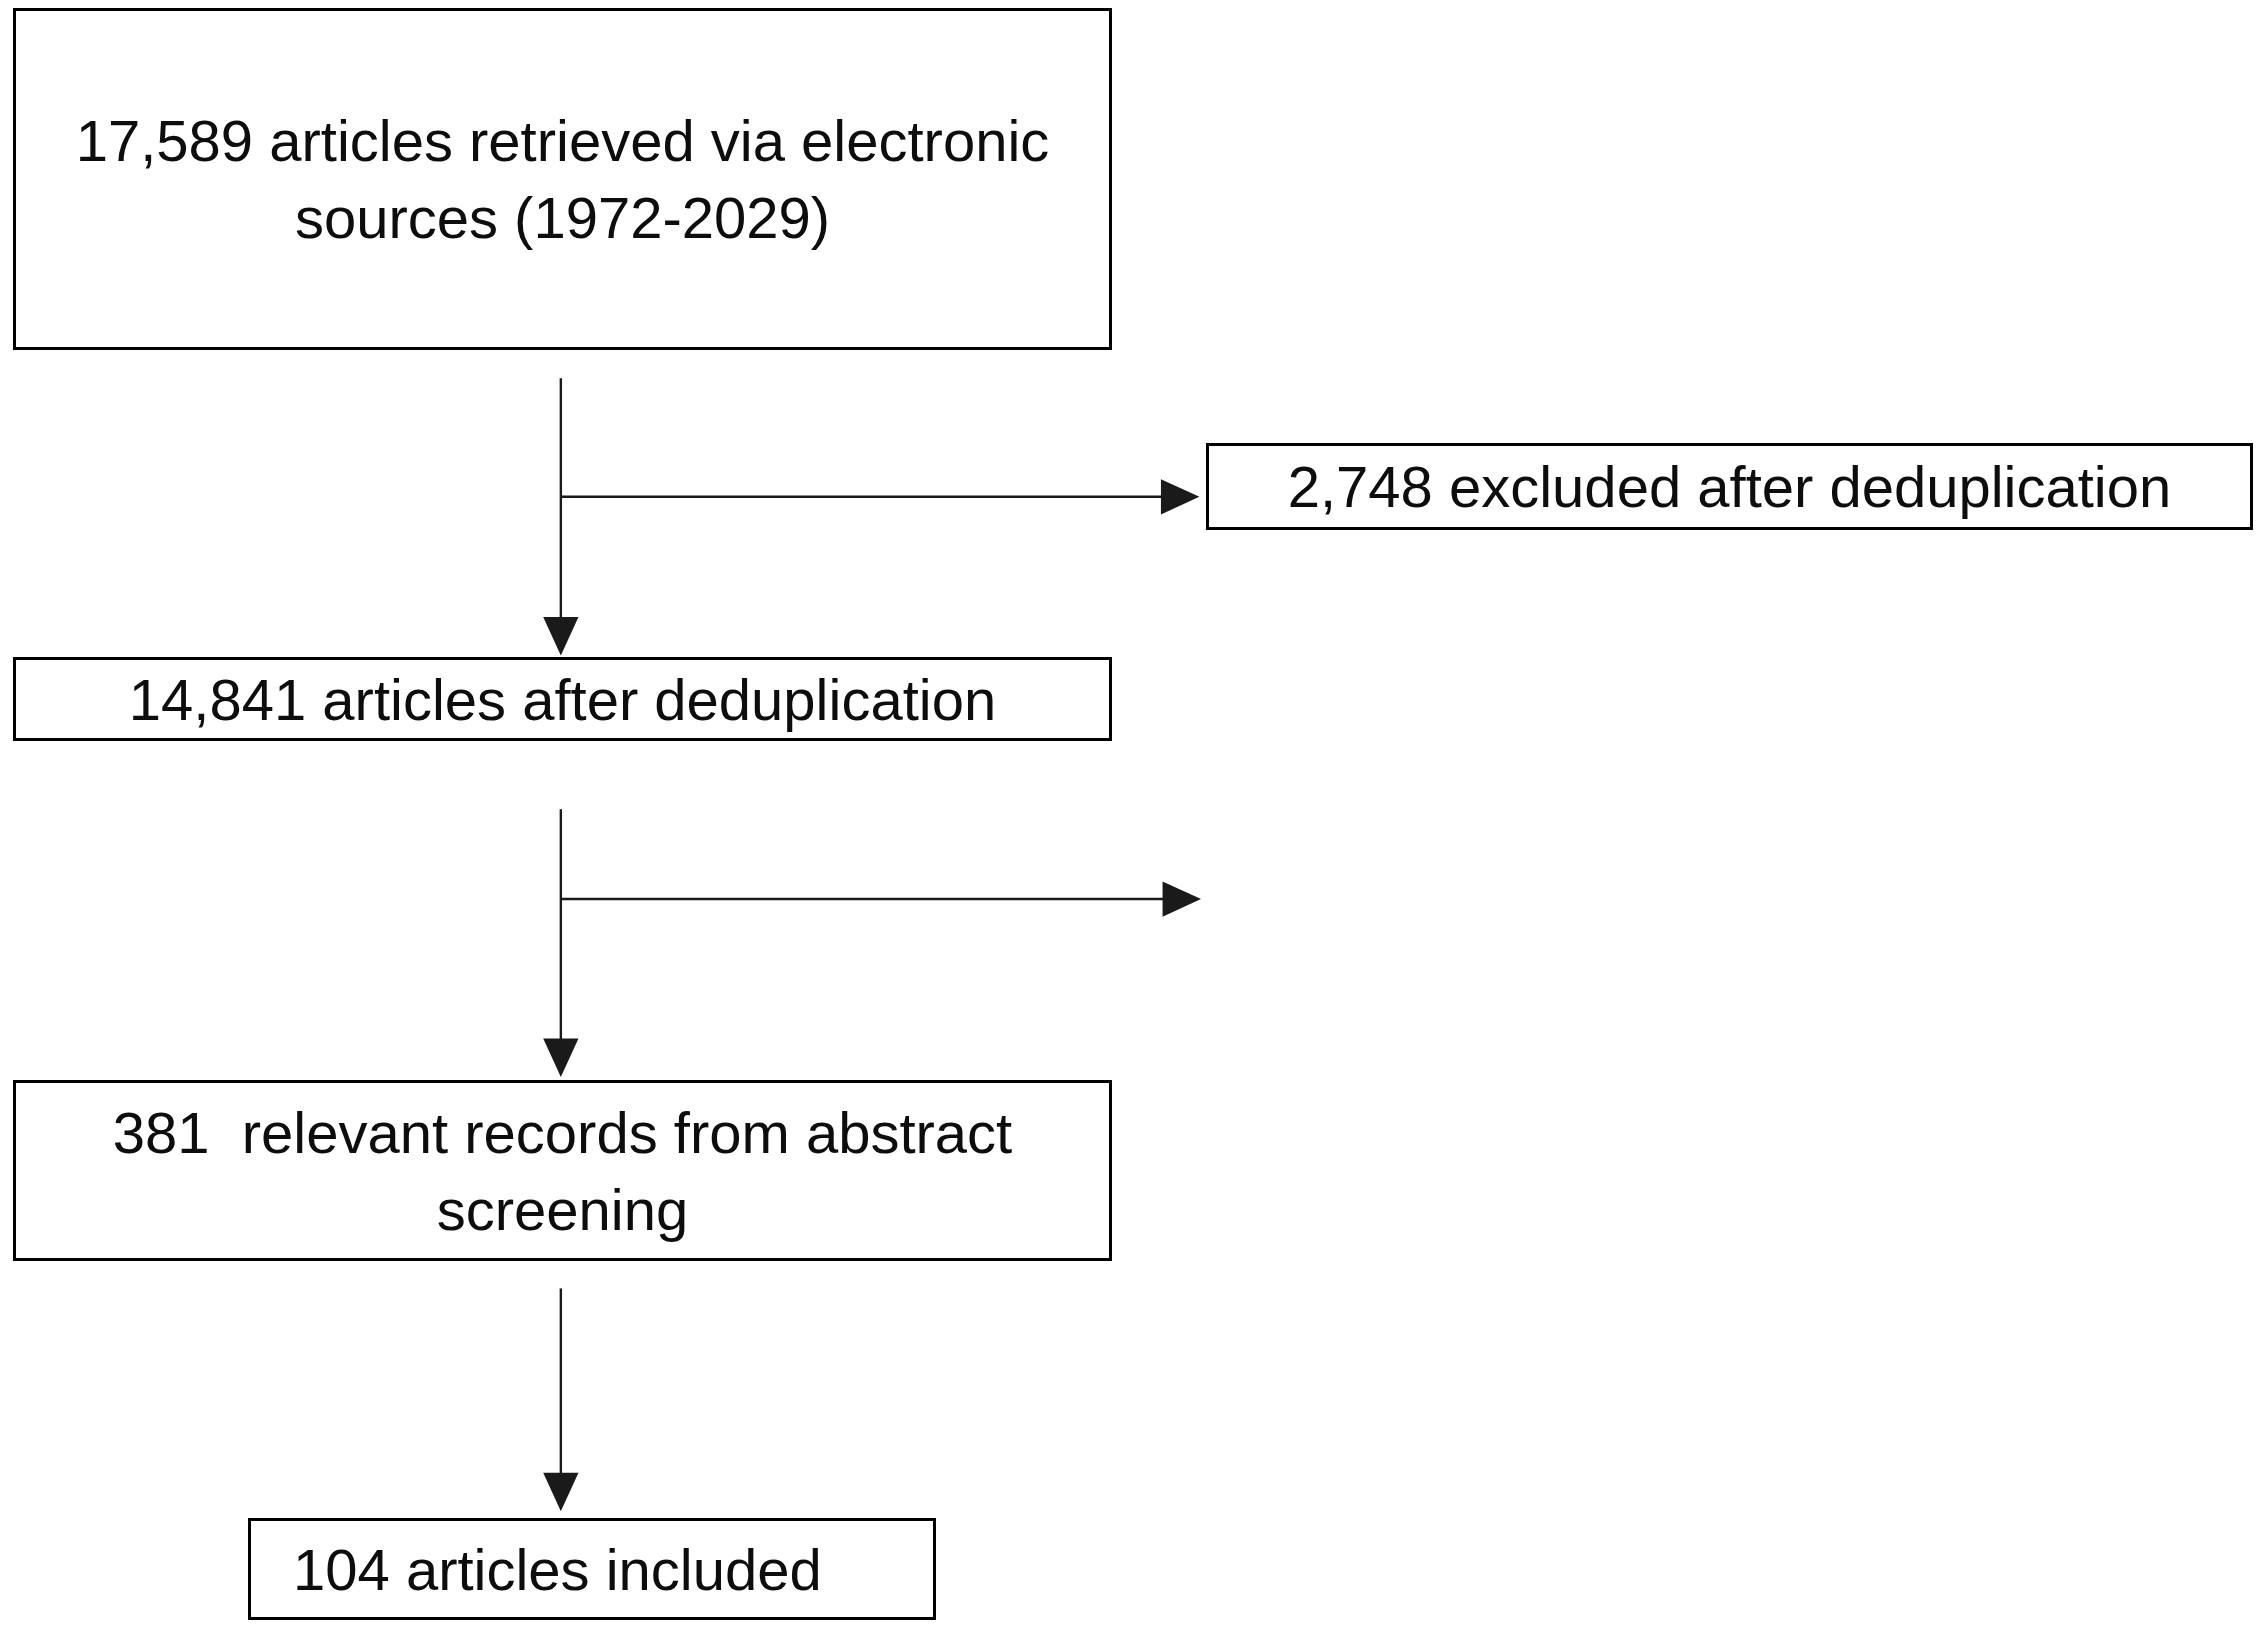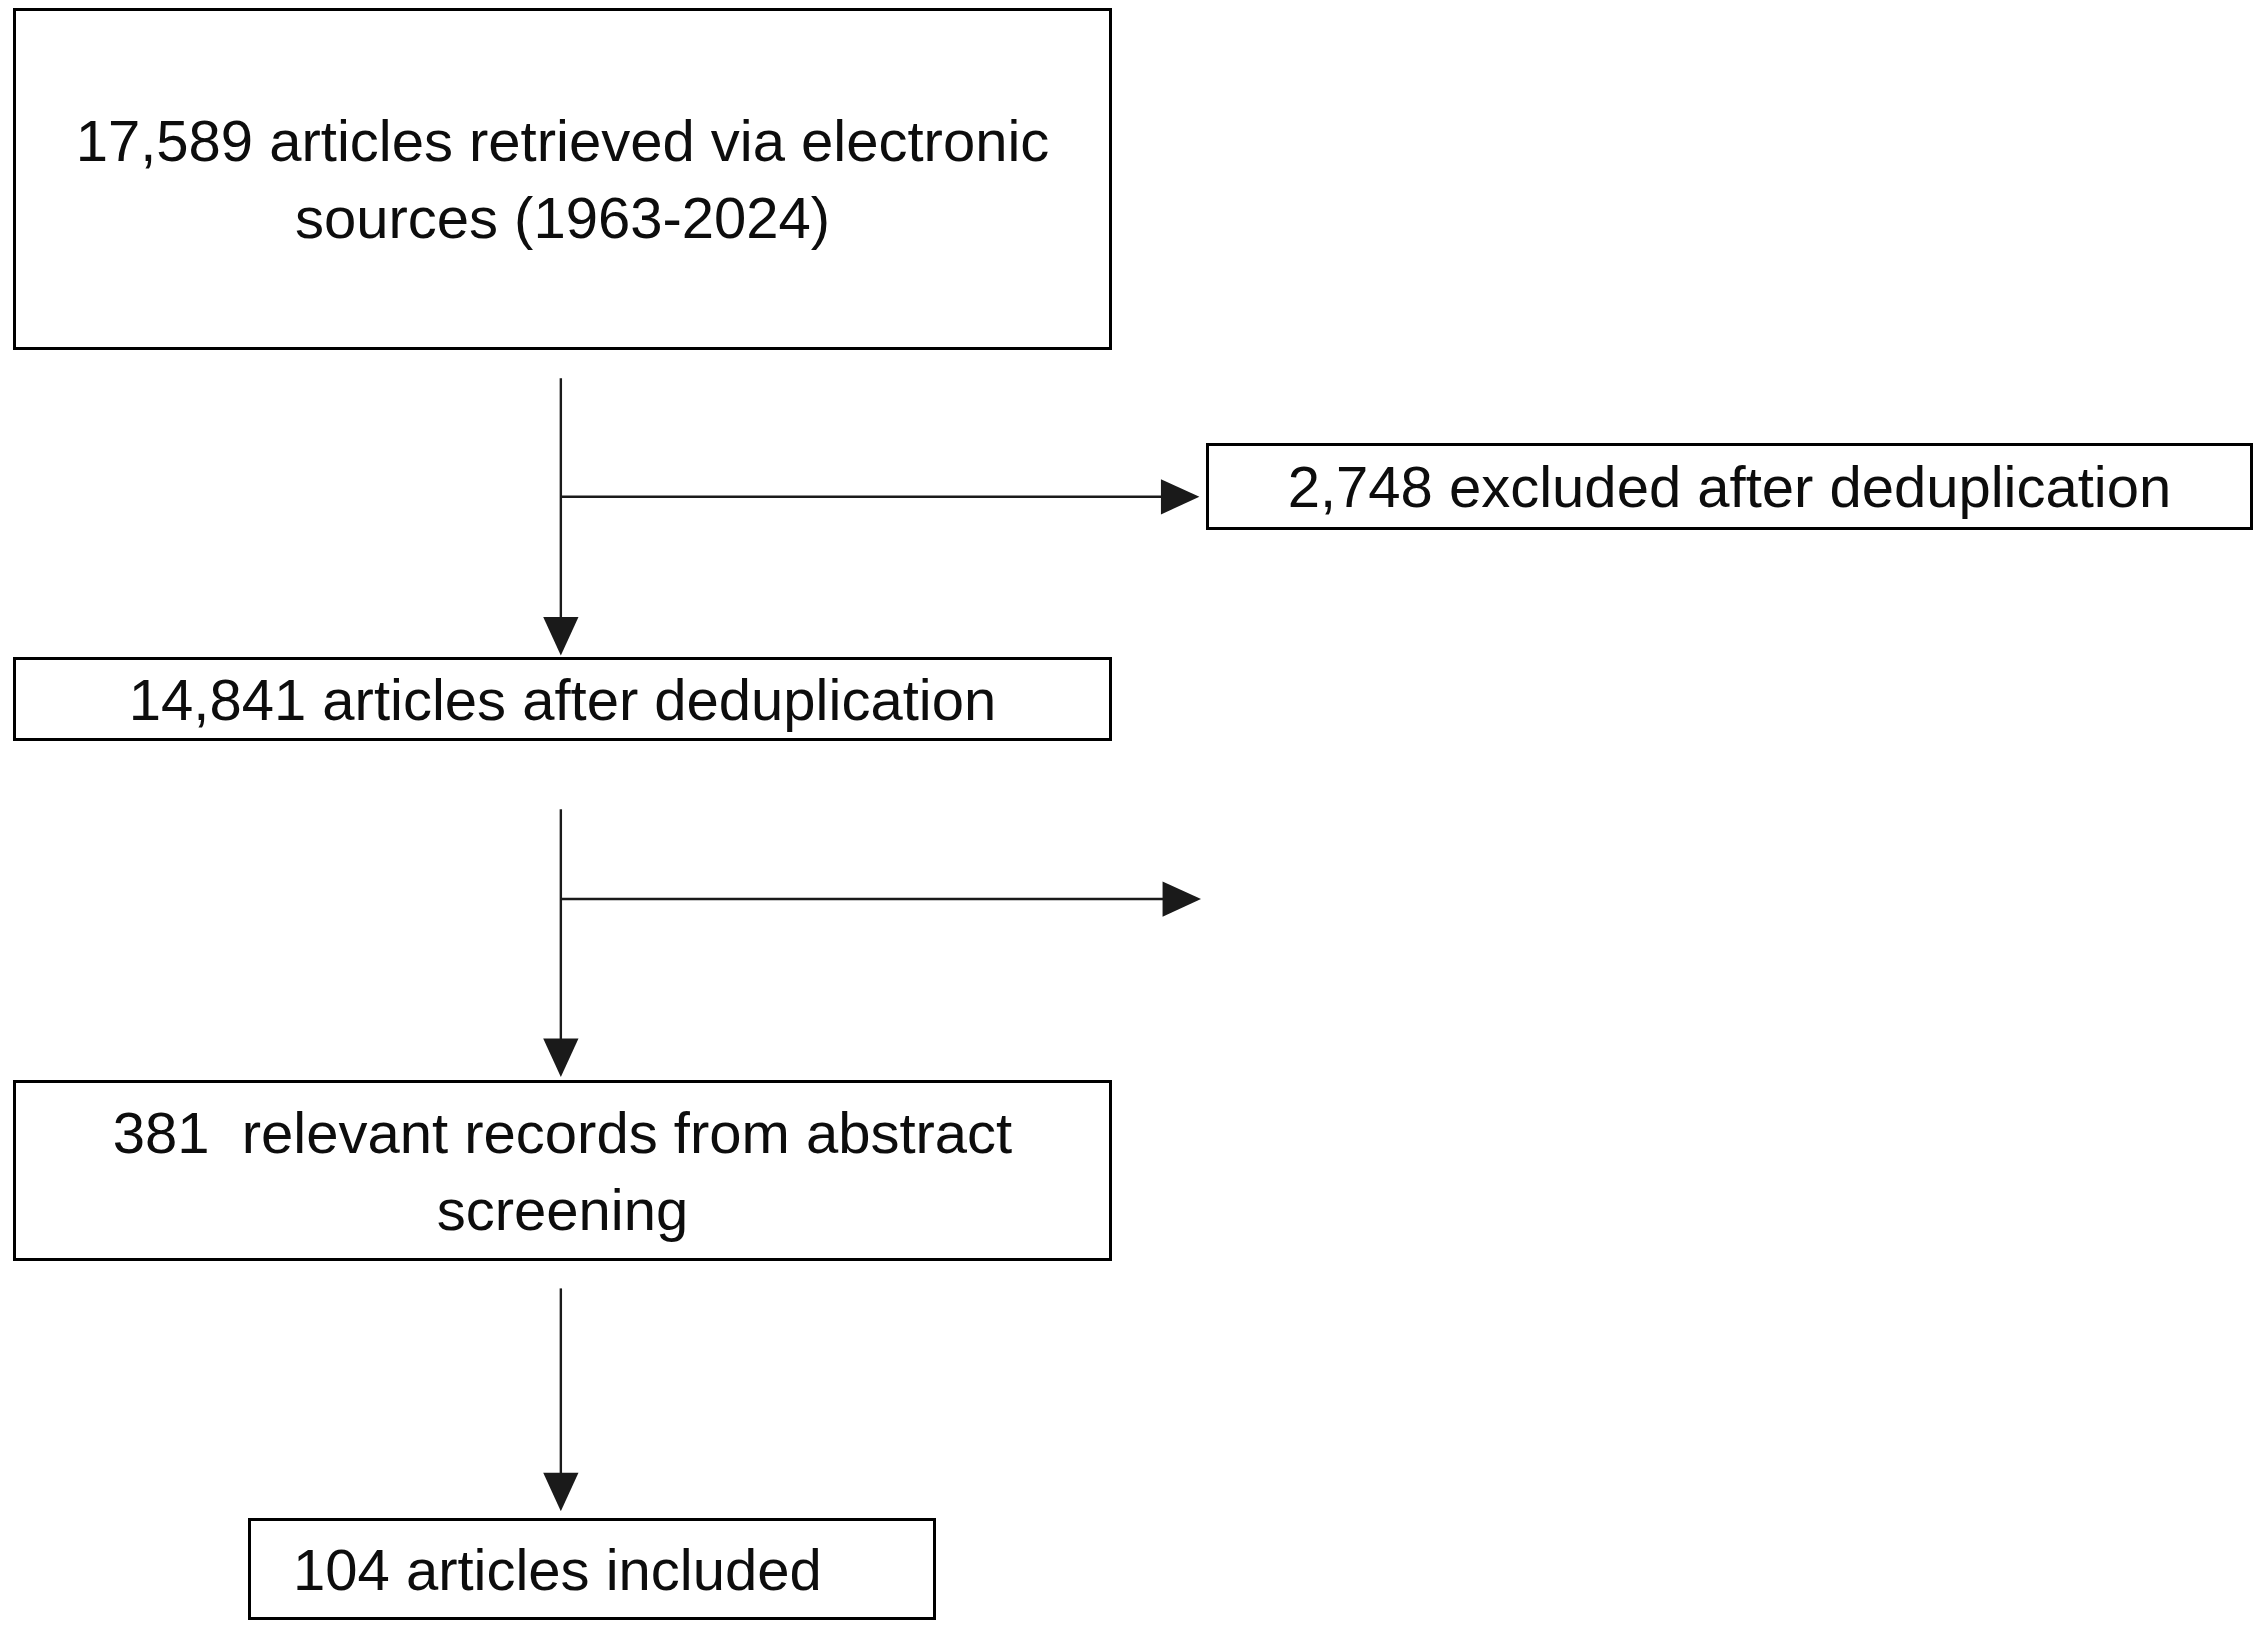--- a/index.html
+++ b/index.html
@@ -66,21 +66,21 @@
       <polygon points="1451,1100 1451,1144 1499,1122"></polygon>
     </g>
     <g>
       <line x1="700" y1="1608" x2="700" y2="1840"></line>
       <polygon points="678,1838 722,1838 700,1886"></polygon>
     </g>
   </svg>
 
   <div class="box box-retrieved">
     <div class="line">17,589 articles retrieved via electronic</div>
-    <div class="line">sources (1963-2024)</div>
+    <div class="line">sources (1972-2029)</div>
   </div>
 
   <div class="box box-excluded-dedup">
     <div class="line">2,748 excluded after deduplication</div>
   </div>
 
   <div class="box box-after-dedup">
     <div class="line">14,841 articles after deduplication</div>
   </div>
 

